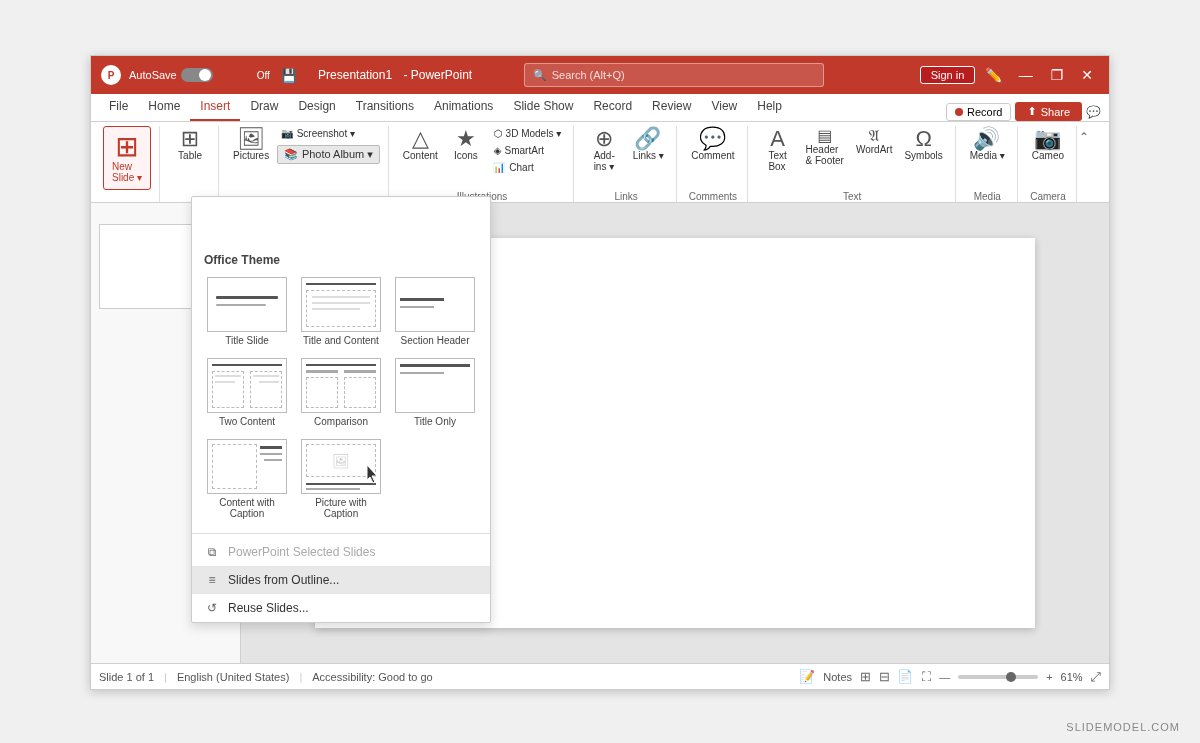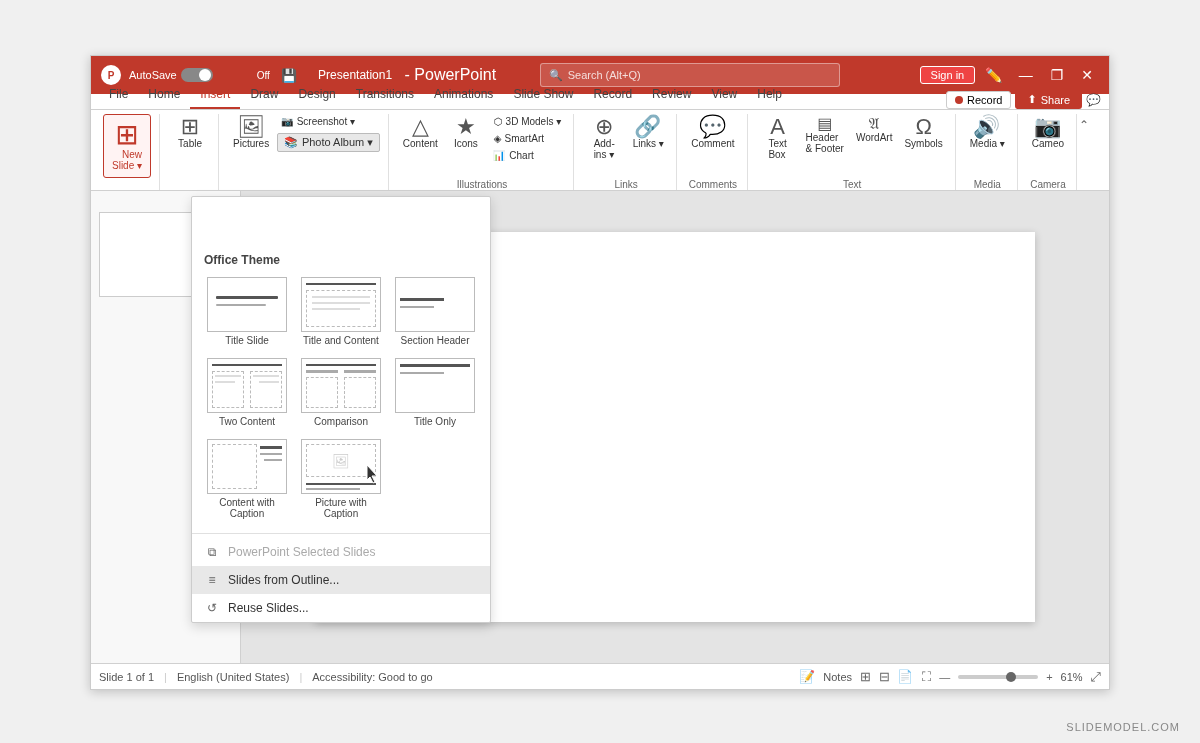--- a/index.html
+++ b/index.html
@@ -82,21 +82,21 @@
       color: #fff;
       padding-left: 40px;
     }
     .title-bar-filename {
       color: #fff;
       font-size: 12px;
       margin-left: 8px;
     }
     .title-bar-app {
       color: #fff;
-      font-size: 16px;
+      font-size: 12px;
     }
     .search-bar {
       flex: 1;
       max-width: 300px;
       margin: 0 auto;
       background: rgba(255,255,255,0.15);
       border: 1px solid rgba(255,255,255,0.4);
       border-radius: 3px;
       height: 24px;
       display: flex;
@@ -106,21 +106,21 @@
       color: #fff;
       font-size: 11px;
     }
     .title-bar-right {
       display: flex;
       align-items: center;
       gap: 6px;
       margin-left: auto;
     }
     .sign-in-btn {
-      background: #ef4444;
+      background: #b91c1c;
       border: 1px solid #fff;
       color: #fff;
       border-radius: 3px;
       padding: 2px 10px;
       font-size: 11px;
       cursor: pointer;
     }
     .title-bar-icon {
       color: #fff;
       font-size: 14px;
@@ -138,21 +138,21 @@
     .ribbon {
       background: #fff;
       border-bottom: 1px solid #d0d0d0;
       flex-shrink: 0;
     }
     .ribbon-tabs {
       display: flex;
       padding: 0 8px;
       background: #fff;
       border-bottom: 1px solid #d0d0d0;
-      height: 16px;
+      height: 28px;
       align-items: flex-end;
     }
     .ribbon-tab {
       padding: 4px 10px;
       font-size: 12px;
       cursor: pointer;
       color: #444;
       border-bottom: 2px solid transparent;
       height: 28px;
       display: flex;
@@ -508,21 +508,21 @@
         <span style="font-size:12px;color:#666;cursor:pointer">💬</span>
       </div>
     </div>
 
     <div class="ribbon-content">
 
       <div class="ribbon-group">
         <div class="ribbon-group-items">
           <div class="ribbon-btn large" style="border:1px solid #c0392b;background:#fff3f3;padding:6px 8px;">
             <span class="ribbon-icon" style="color:#c0392b;font-size:28px;">⊞</span>
-            <span style="font-size:10px;color:#c0392b;text-align:right;">New<br>Slide ▾</span>
+            <span style="font-size:10px;color:#c0392b;">New<br>Slide ▾</span>
           </div>
         </div>
       </div>
 
       <div class="ribbon-group">
         <div class="ribbon-group-items">
           <div class="ribbon-btn">
             <span class="ribbon-icon">⊞</span>
             <span>Table</span>
           </div>

